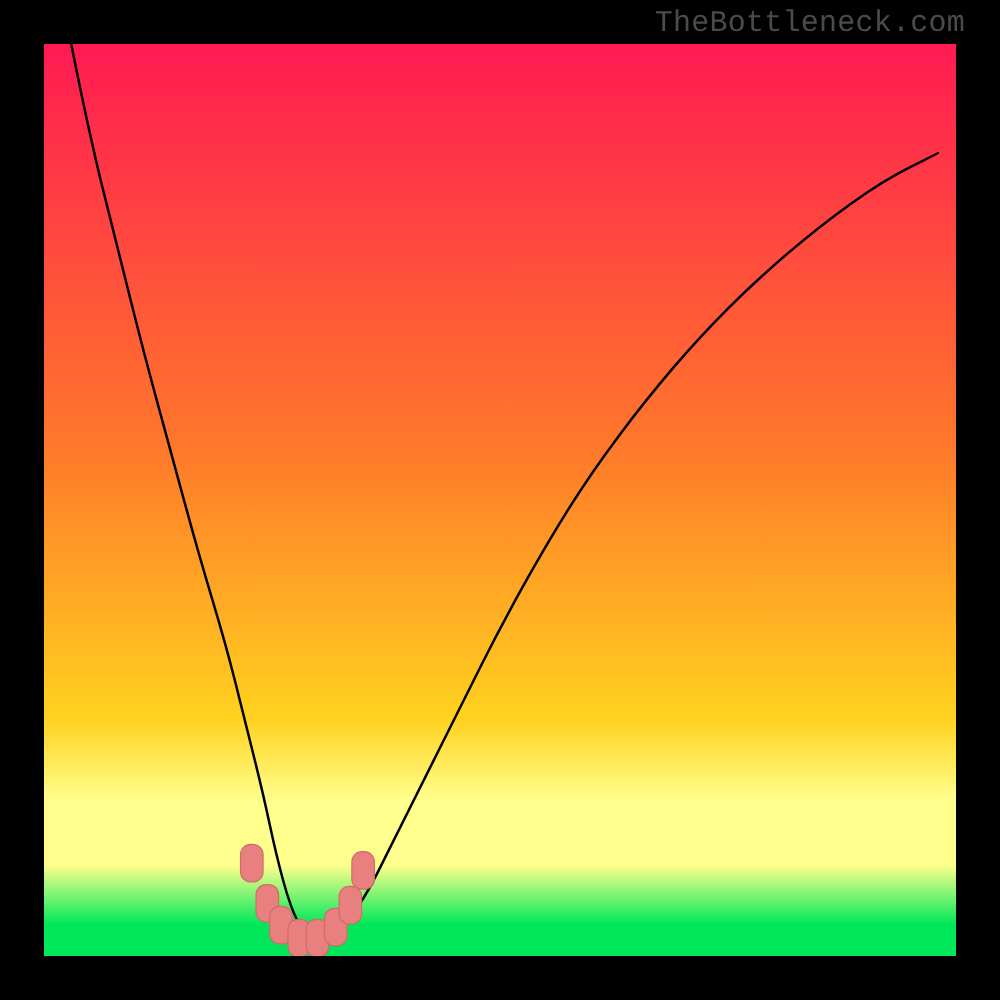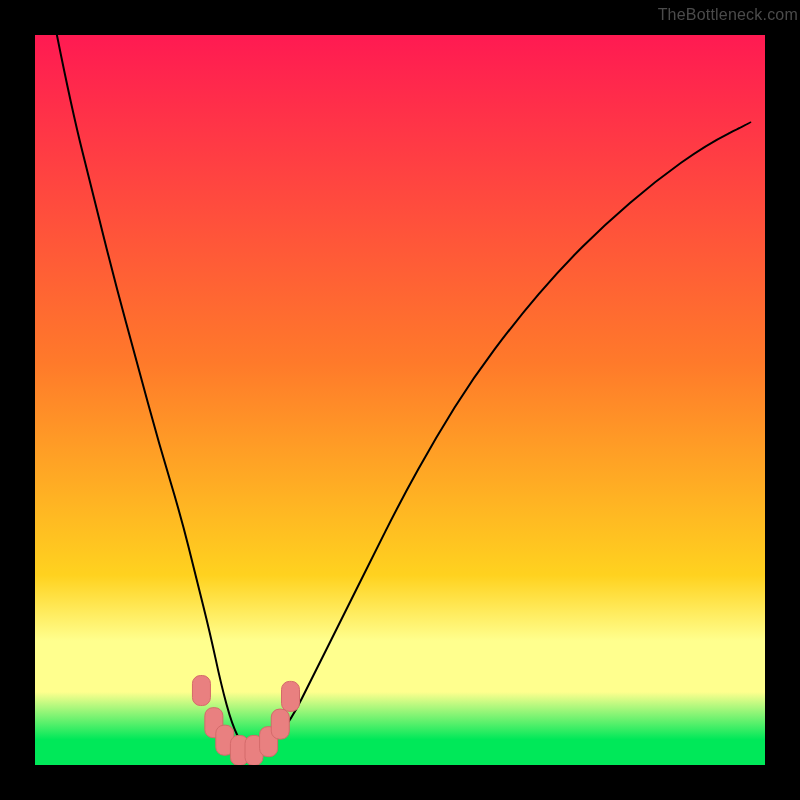--- a/index.html
+++ b/index.html
@@ -23,26 +23,27 @@
     position: absolute;
     left: 35px;
     top: 35px;
     width: 730px;
     height: 730px;
     overflow: hidden;
   }
   .watermark {
     position: absolute;
     top: 6px;
-    right: 2px;
+    right: 28px;
     color: #4b4b4b;
-    font-size: 16px;
+    font-size: 24px;
     font-weight: 500;
     letter-spacing: 0.2px;
     user-select: none;
+    font-family: Liberation Mono, monospace;
   }
   svg { display: block; }
 </style>
 </head>
 <body>
 
 <div class="frame">
   <div class="watermark">TheBottleneck.com</div>
   <div class="plot">
     <svg id="chart-svg" width="730" height="730" viewBox="0 0 730 730" preserveAspectRatio="none">

